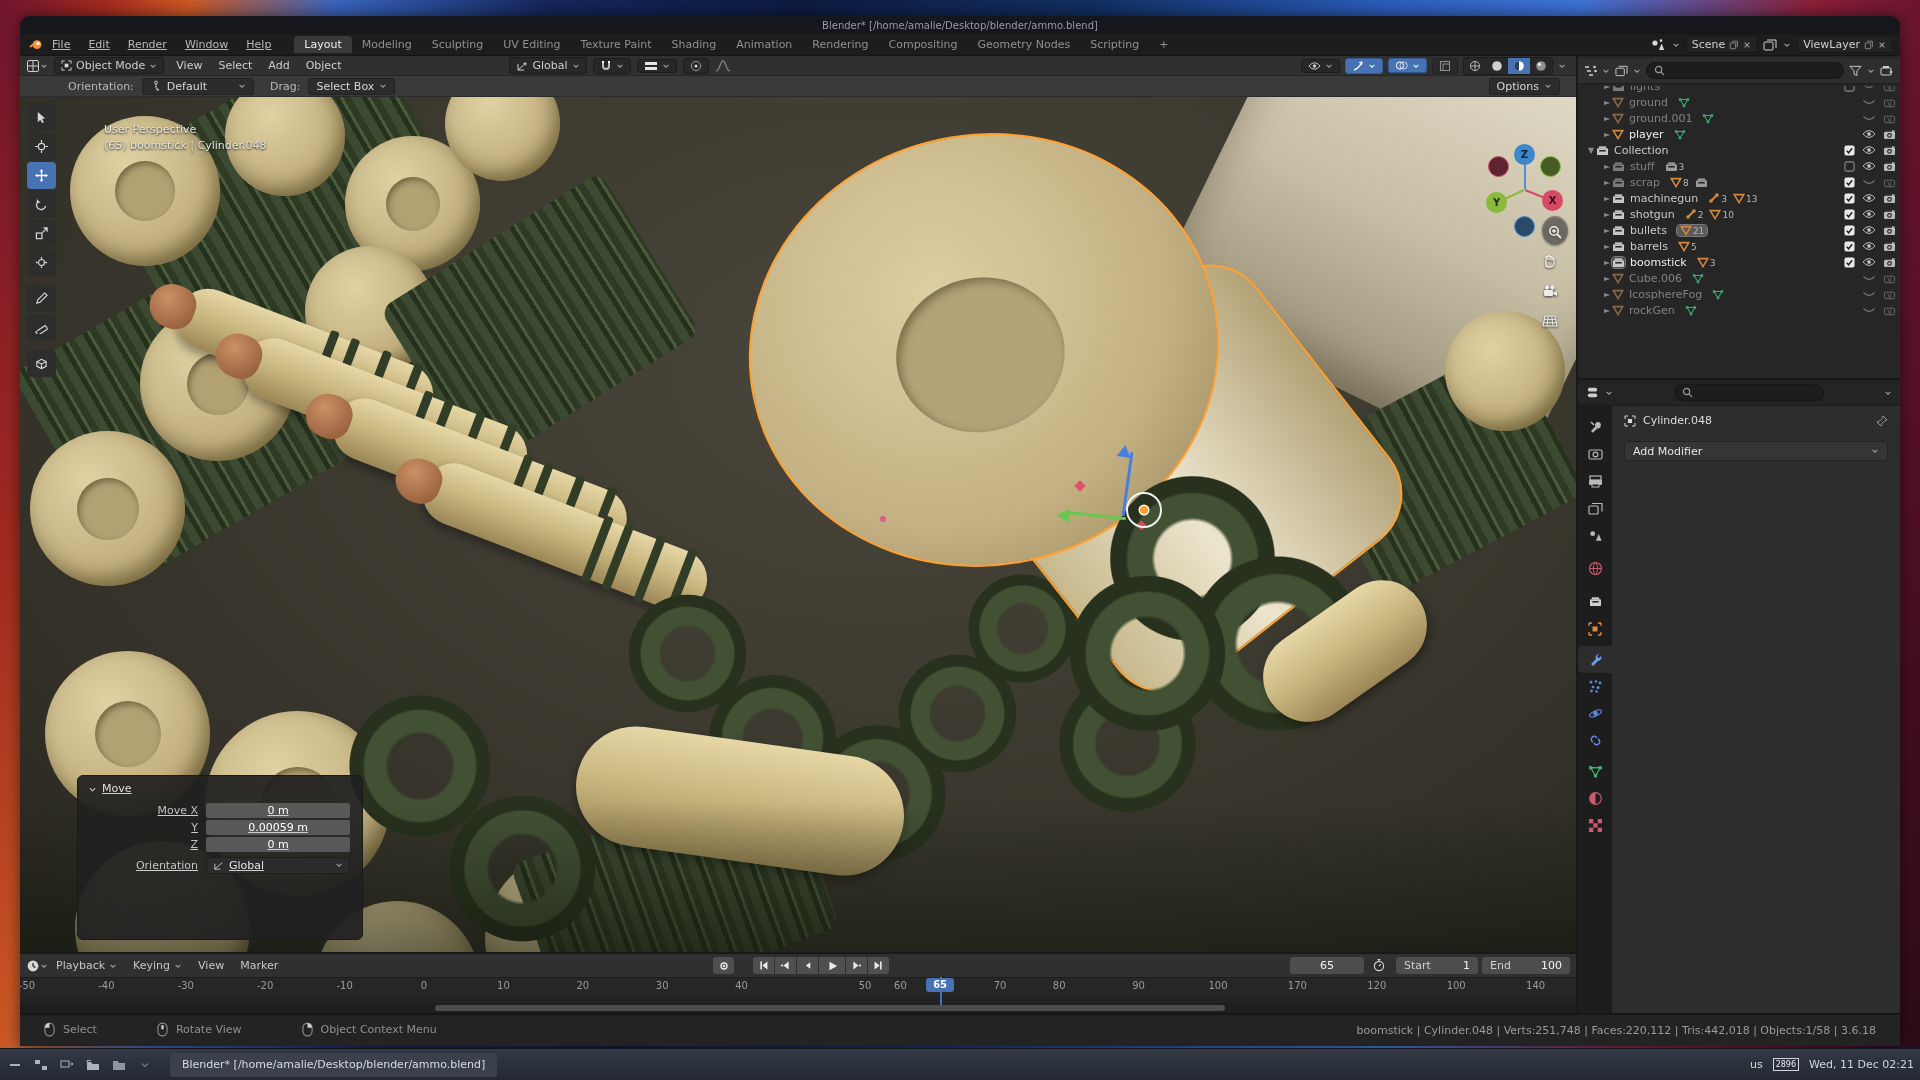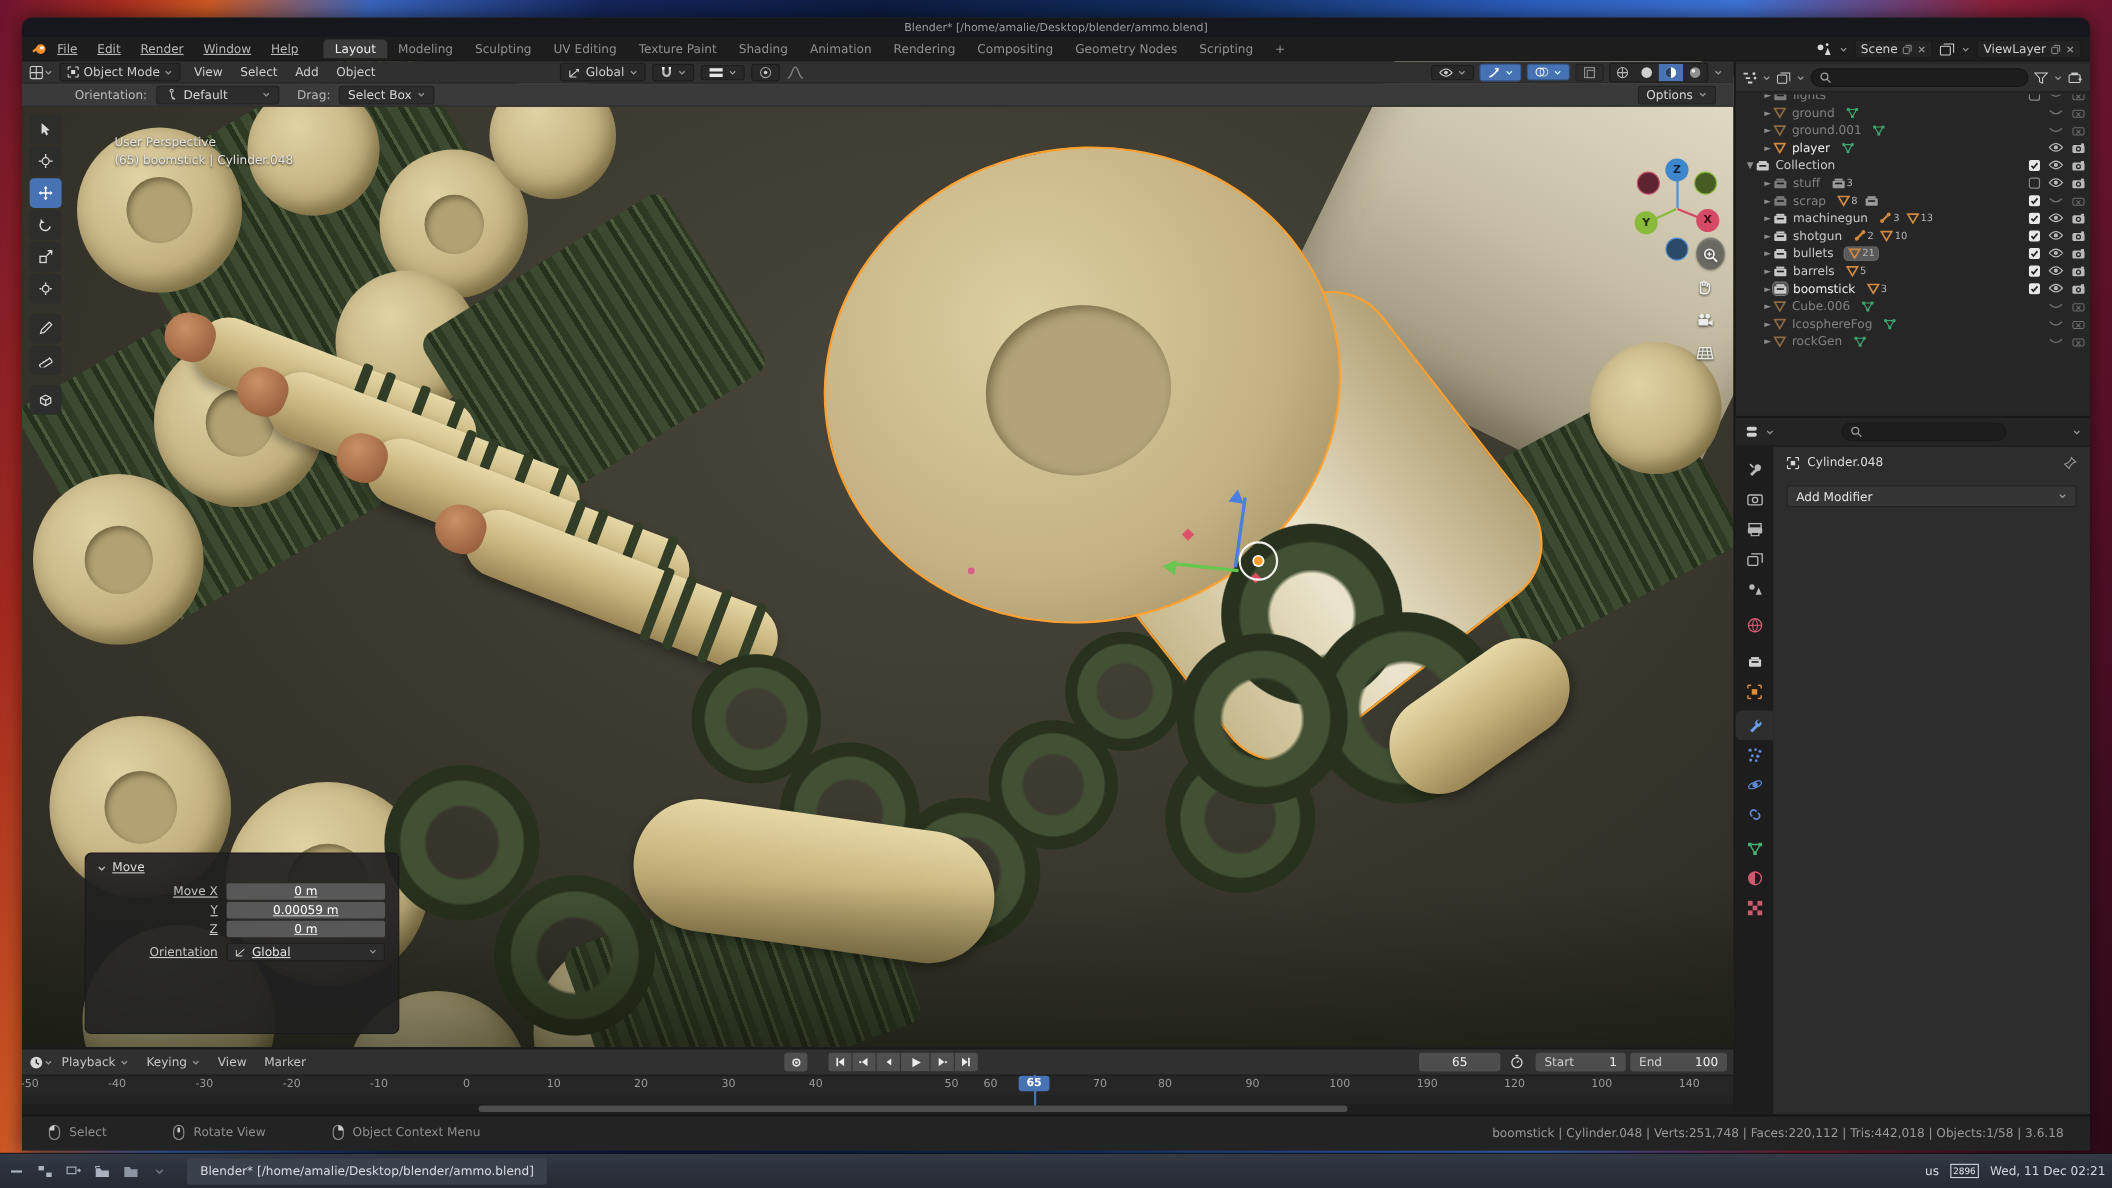--- a/index.html
+++ b/index.html
@@ -760,21 +760,21 @@
               <span class="tick" style="left: 483.4px;">10</span>
               <span class="tick" style="left: 562.8px;">20</span>
               <span class="tick" style="left: 642.2px;">30</span>
               <span class="tick" style="left: 721.6px;">40</span>
               <span class="tick" style="left: 845px;">50</span>
               <span class="tick" style="left: 880.4px;">60</span>
               <span class="tick" style="left: 980px;">70</span>
               <span class="tick" style="left: 1039.2px;">80</span>
               <span class="tick" style="left: 1118.6px;">90</span>
               <span class="tick" style="left: 1198px;">100</span>
-              <span class="tick" style="left: 1277.4px;">190</span>
+              <span class="tick" style="left: 1277.4px;">170</span>
               <span class="tick" style="left: 1356.8px;">120</span>
               <span class="tick" style="left: 1436.2px;">100</span>
               <span class="tick" style="left: 1515.6px;">140</span>
             </div>
           <div id="tl-lane"></div>
           <div id="tl-scroll">
               <div id="tl-thumb"></div>
             </div>
           <div id="playhead" style="left: 920.1px;"></div>
           <div id="playhead-label" style="left: 920.1px;">65</div>

